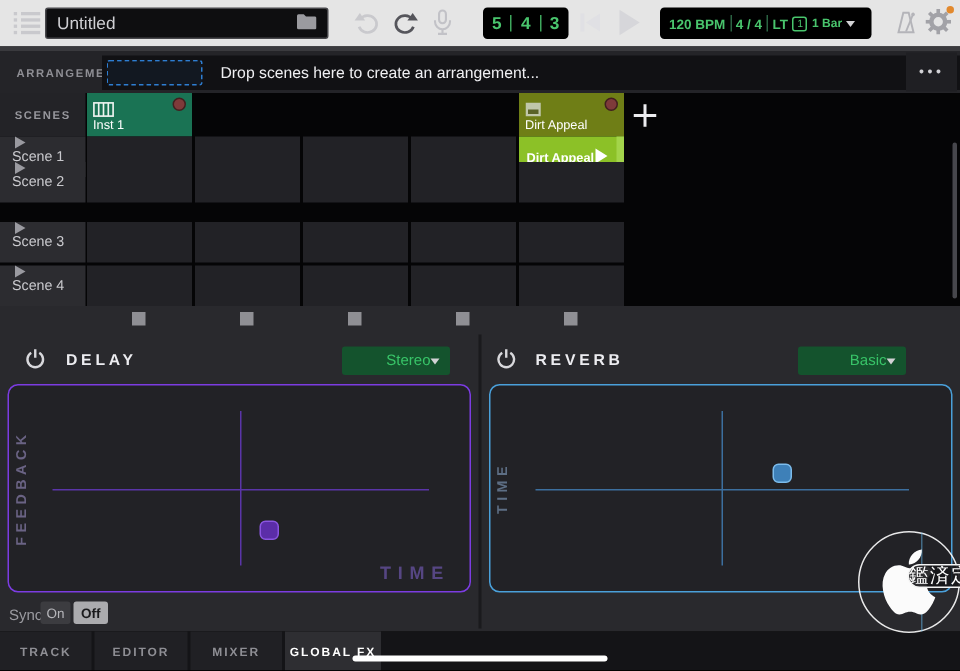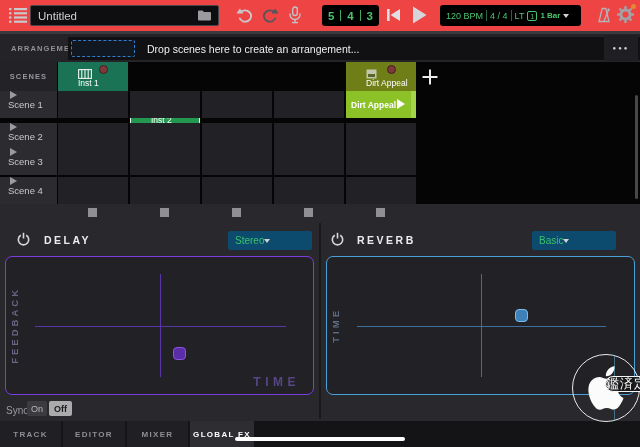--- a/index.html
+++ b/index.html
@@ -1,35 +1,35 @@
 <!DOCTYPE html>
 <html><head>
 <meta charset="utf-8">
 <style>
   html,body{margin:0;padding:0;background:#000;}
   .app{position:relative;width:640px;height:447px;overflow:hidden;background:#050506;
        font-family:"Liberation Sans","DejaVu Sans",sans-serif;-webkit-user-select:none;}
   .abs{position:absolute;}
 
   
-  .toolbar{position:absolute;left:0;top:0;width:640px;height:31px;background:#ef4444;}
+  .toolbar{position:absolute;left:0;top:0;width:640px;height:31px;background:#e5e5e5;}
   .hamburger{left:9px;top:7px;width:18px;height:17px;}
   .title-field{left:30px;top:5px;width:189px;height:21px;background:#0e0e10;border:1px solid #47474b;
                border-radius:2px;box-sizing:border-box;display:flex;align-items:center;justify-content:space-between;padding:0 7px;}
   .title-text{font-size:11.5px;color:#cfcfd3;}
   .ib{display:flex;align-items:center;justify-content:center;}
   .undo{left:236px;top:7px;}.redo{left:261px;top:7px;}.mic{left:289px;top:6px;}
   .time-box{left:322px;top:5px;width:57px;height:21px;background:#000;border-radius:3px;
             display:flex;align-items:center;justify-content:space-evenly;}
   .tnum{font-size:11.5px;font-weight:700;color:#49c56d;}
   .tdiv{width:1px;height:11px;background:#49c56d;opacity:.85;}
   .rewind{left:386px;top:8px;}.play{left:412px;top:6px;}
   .info-box{left:440px;top:5px;width:141px;height:21px;background:#000;border-radius:3px;
             display:flex;align-items:center;gap:3px;padding:0 6px;box-sizing:border-box;}
-  .ig{font-size:9px;font-weight:400;color:#49c56d;white-space:nowrap;}
+  .ig{font-size:9px;font-weight:700;color:#49c56d;white-space:nowrap;}
   .idiv{width:1px;height:11px;background:#2b6242;}
   .count-badge{min-width:10px;height:10px;border:1px solid #49c56d;border-radius:2px;font-size:7px;
                line-height:9px;text-align:center;color:#49c56d;box-sizing:border-box;}
   .barlen{font-size:8px;font-weight:700;color:#49c56d;white-space:nowrap;}
   .caret{width:0;height:0;border-left:3.5px solid transparent;border-right:3.5px solid transparent;
          border-top:4px solid #d2d2d5;}
   .metro{left:596px;top:7px;}
   .gear{left:617px;top:6px;}
   .notif{position:absolute;right:-2px;top:-2px;width:5px;height:5px;border-radius:50%;background:#e2892e;}
 
@@ -42,53 +42,53 @@
             background:rgba(46,126,210,0.07);box-sizing:border-box;}
   .arr-hint{margin-left:12px;font-size:10.5px;color:#efeff2;}
   .arr-more{position:absolute;left:604px;top:4px;width:34px;height:26px;background:#1f1f23;
             display:flex;align-items:center;justify-content:center;}
   .arr-more span{font-size:6px;letter-spacing:2px;color:#d2d2d6;}
 
   
   .scenes{position:absolute;left:0;top:62px;width:532px;height:158px;background:#050506;}
   .scn-label{position:absolute;left:0;top:0;width:57px;height:29px;background:#232327;display:flex;
              align-items:center;justify-content:center;font-size:7.5px;letter-spacing:1.1px;color:#97979d;font-weight:700;}
-  .th{position:absolute;top:0;width:70px;height:29px;padding:3px 20px;box-sizing:border-box;}
+  .th{position:absolute;top:0;width:70px;height:29px;padding:3px 4px;box-sizing:border-box;}
   .t0{background:#1a7354;}.t1{background:#22994f;border:1.5px solid #ededf0;margin-top:36px;}
   .t2{background:#4f2dc5;}.t3{background:#2b49bd;}.t4{background:#6f7e16;}
   .th-top{display:flex;justify-content:space-between;align-items:flex-start;height:11px;}
   .rec{width:9px;height:9px;border-radius:50%;background:#7e3a3a;border:1px solid #421f1f;box-sizing:border-box;}
   .th-name{font-size:8.5px;color:#fff;margin-top:2px;white-space:nowrap;}
   .add-track{position:absolute;left:420px;top:5px;width:20px;height:20px;}
   .scene-row{position:absolute;left:0;width:57px;height:27px;background:#2c2c30;display:flex;flex-direction:column;}
   .scene-play{margin-left:10px;width:0;height:0;border-left:7px solid #9a9aa0;
               border-top:4.5px solid transparent;border-bottom:4.5px solid transparent;}
   .scene-name{margin-left:8px;font-size:9.5px;color:#c9c9cd;}
   .cell{position:absolute;width:70px;height:27px;background:#222226;}
-  .r0{top:29px;}.r1{top:61px;}.r2{top:86px;}.r3{top:114.5px;}
+  .r0{top:29px;}.r1{top:46px;}.r2{top:86px;}.r3{top:114.5px;}
   .c0{left:58px;}.c1{left:130px;}.c2{left:202px;}.c3{left:274px;}.c4{left:346px;}
   .clip{background:#8cc127;display:flex;align-items:center;}
   .clip-name{margin-left:5px;font-size:8.5px;font-weight:700;color:#fff;}
   .clip-play{position:absolute;right:11px;top:8px;width:0;height:0;border-left:8px solid #fff;
              border-top:5.5px solid transparent;border-bottom:5.5px solid transparent;}
   .clip-strip{position:absolute;right:0;top:0;width:5px;height:100%;background:#a3d44a;}
   .scn-scrollbar{position:absolute;left:635px;top:33px;width:3px;height:104px;background:#47474c;border-radius:2px;}
   .stop-row{position:absolute;left:0;top:142px;width:640px;height:16px;background:#29292d;}
   .stop{position:absolute;top:3.5px;width:9px;height:9px;background:#8f8f94;}
   .s0{left:88px;}.s1{left:160px;}.s2{left:232px;}.s3{left:304px;}.s4{left:376px;}
 
   
   .fx{position:absolute;left:0;top:220px;width:640px;height:201px;background:#29292d;}
   .fx-divider{position:absolute;left:319px;top:3px;width:2px;height:196px;background:#1a1a1d;}
   .pwr{position:absolute;width:15px;height:15px;}
   .pwr-d{left:16px;top:12px;}.pwr-r{left:330px;top:12px;}
   .fx-title{position:absolute;top:14px;font-size:10.5px;font-weight:700;letter-spacing:2.5px;color:#ececf0;}
   .ft-d{left:44px;}.ft-r{left:357px;}
-  .dd{position:absolute;top:11px;width:84px;height:19px;background:#0c4a6e;border-radius:2px;display:flex;
-      align-items:center;justify-content:flex-start;padding:0 7px;box-sizing:border-box;}
+  .dd{position:absolute;top:11px;width:72px;height:19px;background:#14532d;border-radius:2px;display:flex;
+      align-items:center;justify-content:flex-end;padding:0 7px;box-sizing:border-box;}
   .dd-d{left:228px;}.dd-r{left:532px;}
   .dd-val{font-size:10px;color:#38c468;}
   .pad{position:absolute;top:36px;width:309px;height:139px;background:#222226;border-radius:7px;box-sizing:border-box;}
   .pad-d{left:5px;border:1.5px solid #7c3ce2;}
   .pad-r{left:326px;border:1.5px solid #4aa0da;}
   .pad-y{position:absolute;left:3px;top:0;bottom:0;display:flex;align-items:center;}
   .pad-y span{writing-mode:vertical-rl;transform:rotate(180deg);font-size:9.5px;letter-spacing:3px;
               color:#6a6384;font-weight:600;}
   .pad-r .pad-y span{color:#5d6e84;}
   .hline{position:absolute;top:50%;height:1px;}

